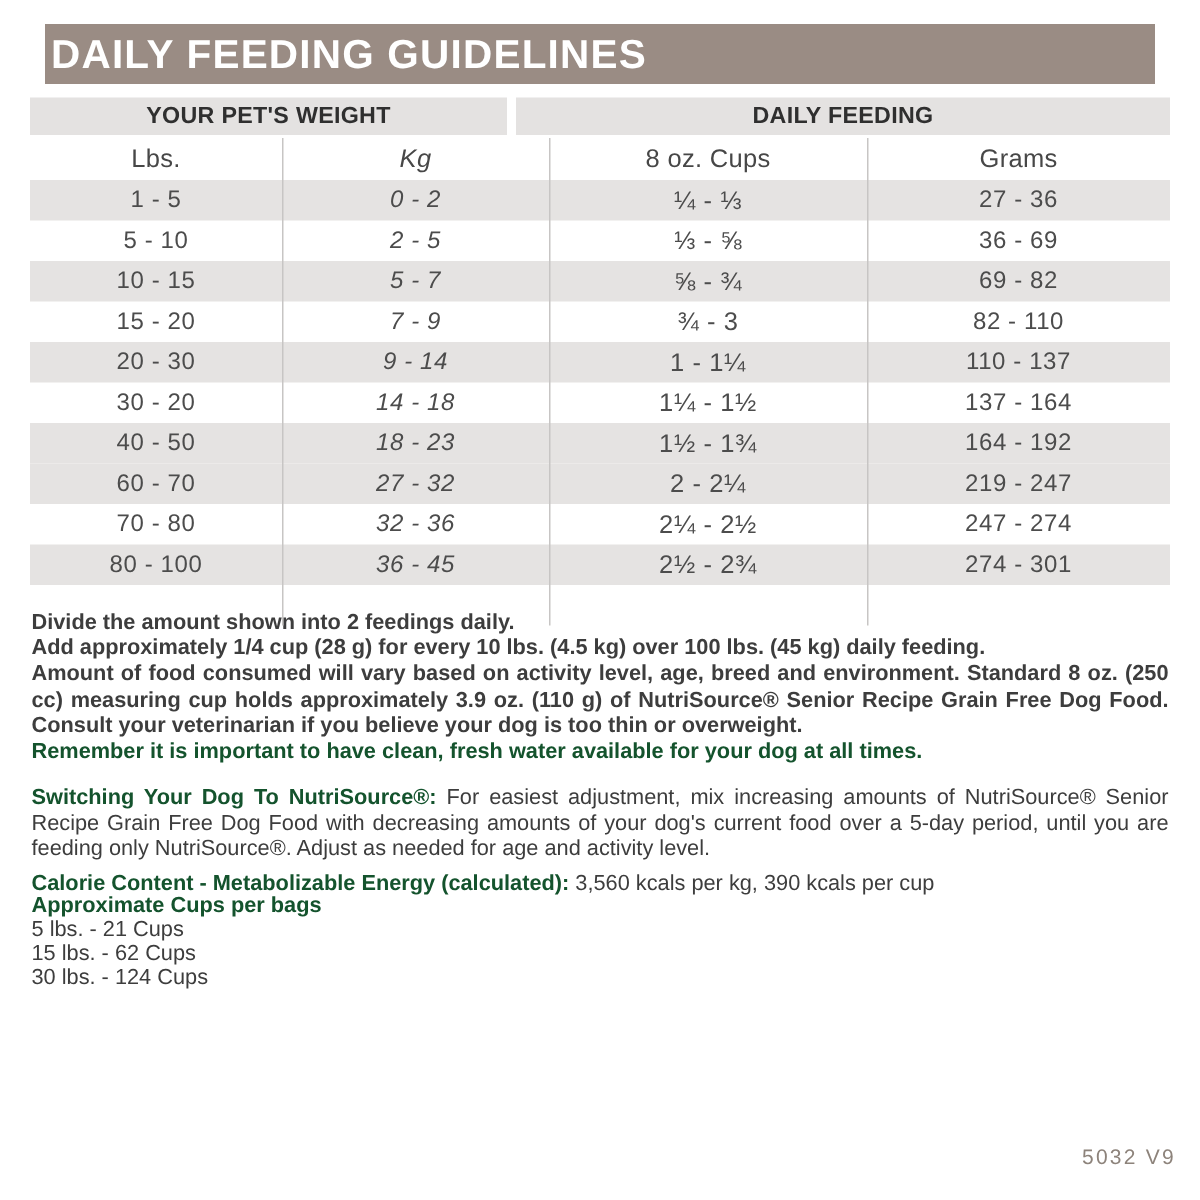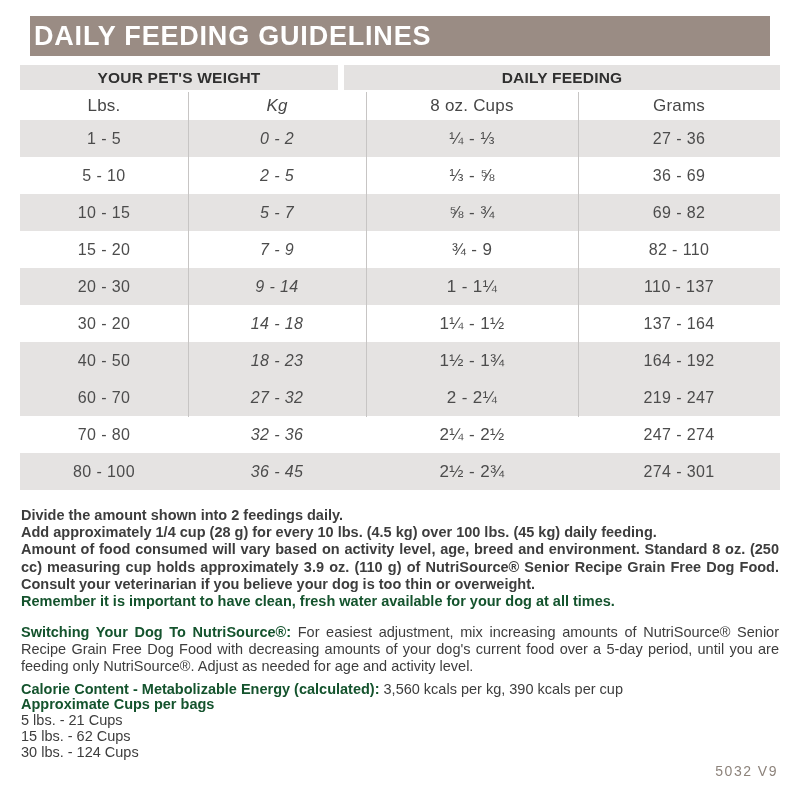--- a/index.html
+++ b/index.html
@@ -37,21 +37,21 @@
     letter-spacing: 0.2px;
   }
   .group-cell.weight { width: 318px; margin-right: 6px; }
   .group-cell.feeding { width: 436px; }
   .col-row { display: flex; height: 28px; align-items: center; }
   .col-cell {
     font-size: 17px; color: #474747;
     display: flex; align-items: center; justify-content: center;
     letter-spacing: 0.2px;
   }
-  .t-row { display: flex; height: 37px; align-items: center; }
+  .t-row { display: flex; height: 27px; align-items: center; }
   .t-row.alt { background: #e5e3e2; }
   .t-cell {
     font-size: 16px; color: #4c4c4c;
     display: flex; align-items: center; justify-content: center;
     letter-spacing: 0.4px;
   }
   .c0 { width: 168px; } .c1 { width: 178px; font-style: italic; } .c2 { width: 212px; font-size: 17px; } .c3 { width: 202px; }
   .v-divider {
     position: absolute;
     top: 27px;
@@ -71,21 +71,21 @@
   }
   .notes p { margin: 0; font-weight: bold; }
   .justify { text-align: justify; }
   .bold { font-weight: bold; color: #14532d; }
   .section { margin: 14px 21px 0 21px; font-size: 14.5px; line-height: 16.8px; color: #3d3d3d; }
   .calorie { margin: 7px 21px 0 21px; font-size: 14.5px; line-height: 15.8px; color: #3d3d3d; }
   .calorie p { margin: 0; }
   
   .footer-code {
     position: absolute;
-    right: 22px;
+    right: 16px;
     top: 763px;
     font-size: 14px;
     color: #8d837b;
     letter-spacing: 1.5px;
   }
 </style>
 </head>
 <body>
 
 <div class="title-bar">DAILY FEEDING GUIDELINES</div>
@@ -116,21 +116,21 @@
       </div>
       <div class="t-row alt">
         <div class="t-cell c0">10 - 15</div>
         <div class="t-cell c1">5 - 7</div>
         <div class="t-cell c2">⅝ - ¾</div>
         <div class="t-cell c3">69 - 82</div>
       </div>
       <div class="t-row">
         <div class="t-cell c0">15 - 20</div>
         <div class="t-cell c1">7 - 9</div>
-        <div class="t-cell c2">¾ - 9</div>
+        <div class="t-cell c2">¾ - 3</div>
         <div class="t-cell c3">82 - 110</div>
       </div>
       <div class="t-row alt">
         <div class="t-cell c0">20 - 30</div>
         <div class="t-cell c1">9 - 14</div>
         <div class="t-cell c2">1 - 1¼</div>
         <div class="t-cell c3">110 - 137</div>
       </div>
       <div class="t-row">
         <div class="t-cell c0">30 - 20</div>

